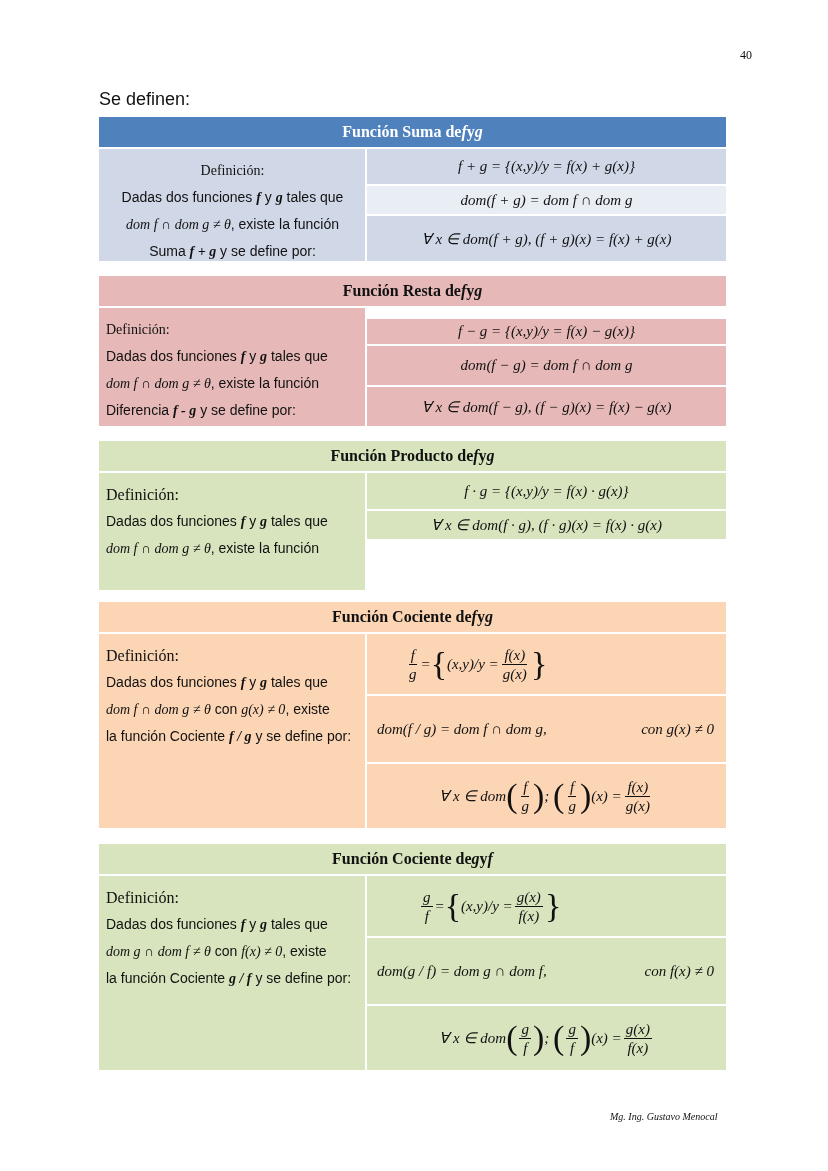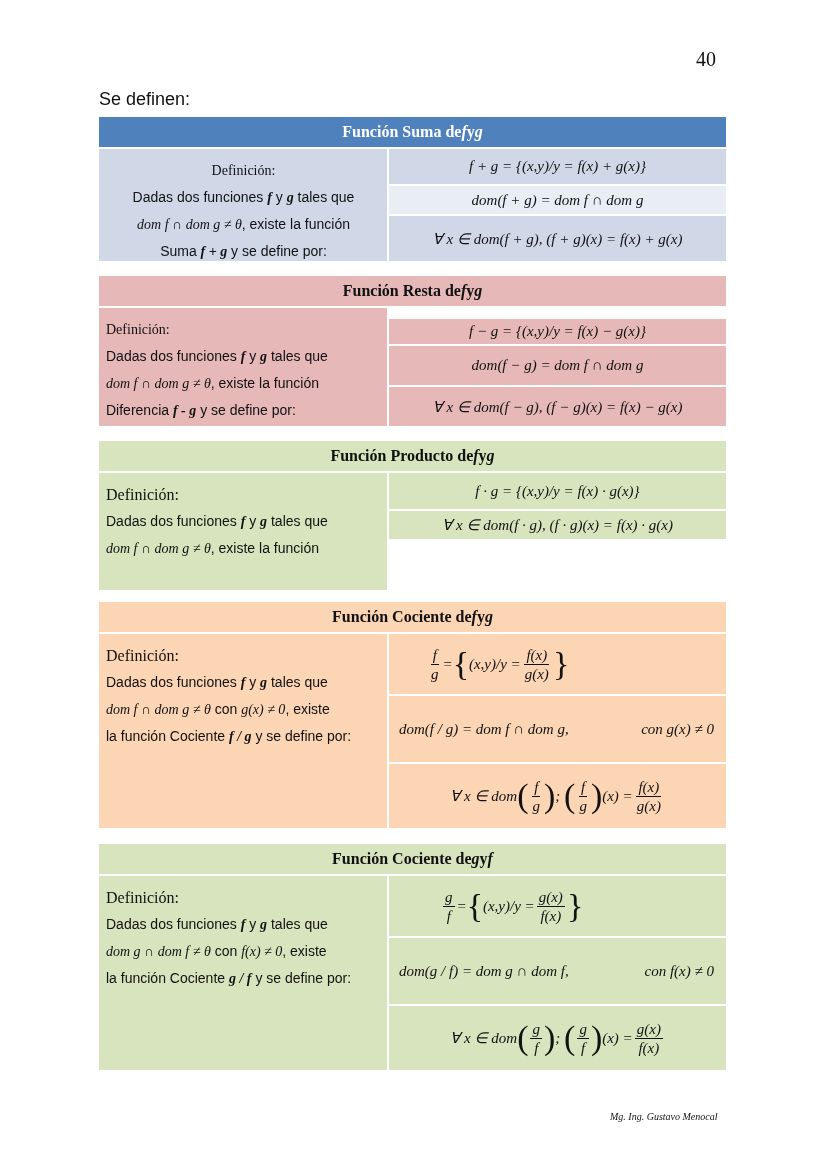--- a/index.html
+++ b/index.html
@@ -1,23 +1,23 @@
 <!DOCTYPE html>
 <html><head>
 <meta charset="utf-8">
 <style>
   html, body { margin:0; padding:0; background:#ffffff; }
   body { width:828px; height:1171px; position:relative; overflow:hidden; font-family:"Liberation Sans", sans-serif; color:#111; }
-  .page-num { position:absolute; top:48px; left:696px; font-family:"Liberation Serif", serif; font-size:20px; }
+  .page-num { position:absolute; top:48px; left:740px; font-family:"Liberation Serif", serif; font-size:12px; }
   .intro { position:absolute; top:89px; left:99px; font-size:18px; }
   .block { position:absolute; left:99px; width:627px; }
   .hdr { height:30px; display:flex; align-items:center; justify-content:center; font-family:"Liberation Serif", serif; font-weight:bold; font-size:16px; border-bottom:2px solid #fff; }
   .hdr i { font-style:italic; }
   .body { display:flex; }
-  .left { width:290px; padding:8px 6px 0 7px; box-sizing:border-box; border-right:2px solid #fff; font-size:14px; line-height:27px; }
+  .left { width:268px; padding:8px 6px 0 7px; box-sizing:border-box; border-right:2px solid #fff; font-size:14px; line-height:27px; }
   .left .def { font-family:"Liberation Serif", serif; font-size:14px; }
   .left .def.big { font-size:16px; }
   .left .m { font-family:"Liberation Serif", serif; font-style:italic; }
   .left b.m { font-weight:bold; }
   .right { flex:1; display:flex; flex-direction:column; }
   .cell { display:flex; align-items:center; justify-content:center; font-family:"Liberation Serif", serif; font-style:italic; font-size:15px; border-bottom:2px solid #fff; box-sizing:border-box; }
   .cell:last-child { border-bottom:none; }
   .cell.sp { justify-content:space-between; padding:0 12px 0 10px; }
   .frac { display:inline-flex; flex-direction:column; align-items:center; vertical-align:middle; margin:0 2px; }
   .frac .n { border-bottom:1px solid #111; padding:0 2px; line-height:18px; }

